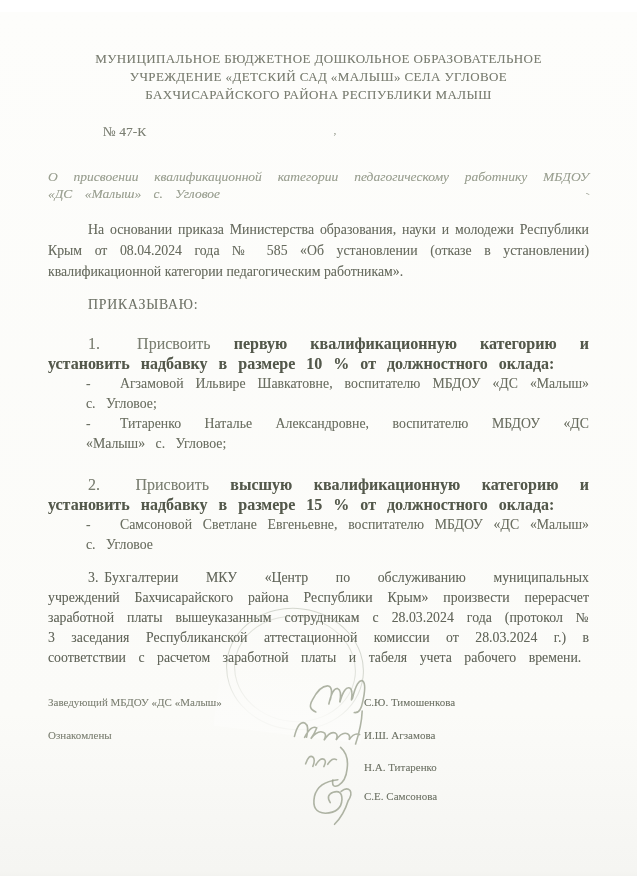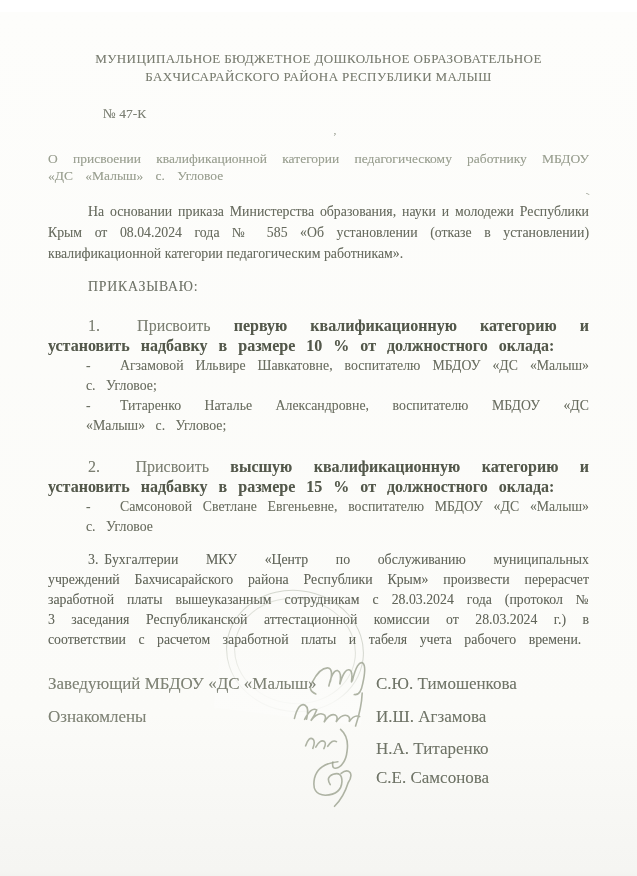--- a/index.html
+++ b/index.html
@@ -47,20 +47,21 @@
     font-size:13.5px;
     line-height:16px;
     color:#7b7f73;
   }
   .meta-row .m-date{width:195px;padding-left:10px;}
   .meta-row .m-place{width:180px;text-align:left;padding-left:35px;}
   .meta-row .m-number{flex:1;text-align:left;padding-left:55px;}
 
   .subject{
     margin:28px 0 0 0;
+    font-style:italic;
     font-size:13.5px;
     line-height:17px;
     text-align:justify;
     word-spacing:9px;
     color:#9ba192;
   }
 
   .basis{
     margin:17px 0 0 0;
     font-size:13.8px;
@@ -110,26 +111,26 @@
     word-spacing:9px;
     color:#61655a;
   }
   .item-par .num{margin-right:6px;}
 
   
   .sig-block{
     position:relative;
     margin-top:12px;
     height:150px;
-    font-size:17px;
+    font-size:11px;
     color:#73776a;
   }
   .sig-row{position:absolute;left:0;width:100%;line-height:16px;}
   .sig-row .role{color:#7f8376;}
-  .sig-row .name{position:absolute;left:328px;top:0;color:#6f7467;white-space:nowrap;}
+  .sig-row .name{position:absolute;left:316px;top:0;color:#6f7467;white-space:nowrap;}
   .row-0{top:14px;}
   .row-1{top:47px;}
   .row-2{top:79px;}
   .row-3{top:108px;}
 
   .sig{position:absolute;pointer-events:none;}
   .sig path{fill:none;stroke:#9ba18f;stroke-width:1.6;stroke-linecap:round;opacity:0.8;}
   .sig-0{left:256px;top:-6px;transform:rotate(-8deg);}
   .sig-1{left:242px;top:30px;transform:rotate(-6deg);}
   .sig-2{left:252px;top:62px;transform:rotate(-4deg);}
@@ -174,20 +175,21 @@
   .speck-1{left:333px;top:118px;}
   .speck-2{left:585px;top:178px;transform:rotate(20deg);}
 </style>
 </head>
 <body>
 
 <div class="page">
 
   <div class="org-name">
     <div>МУНИЦИПАЛЬНОЕ БЮДЖЕТНОЕ ДОШКОЛЬНОЕ ОБРАЗОВАТЕЛЬНОЕ</div>
+    <div>УЧРЕЖДЕНИЕ «ДЕТСКИЙ САД «МАЛЫШ» СЕЛА УГЛОВОЕ</div>
     <div>БАХЧИСАРАЙСКОГО РАЙОНА РЕСПУБЛИКИ МАЛЫШ</div>
   </div>
 
   <span class="speck speck-1">’</span>
   <span class="speck speck-2">ˉ</span>
 
   <div class="meta-row">
     <span class="m-number">№ 47-К</span>
   </div>
 

